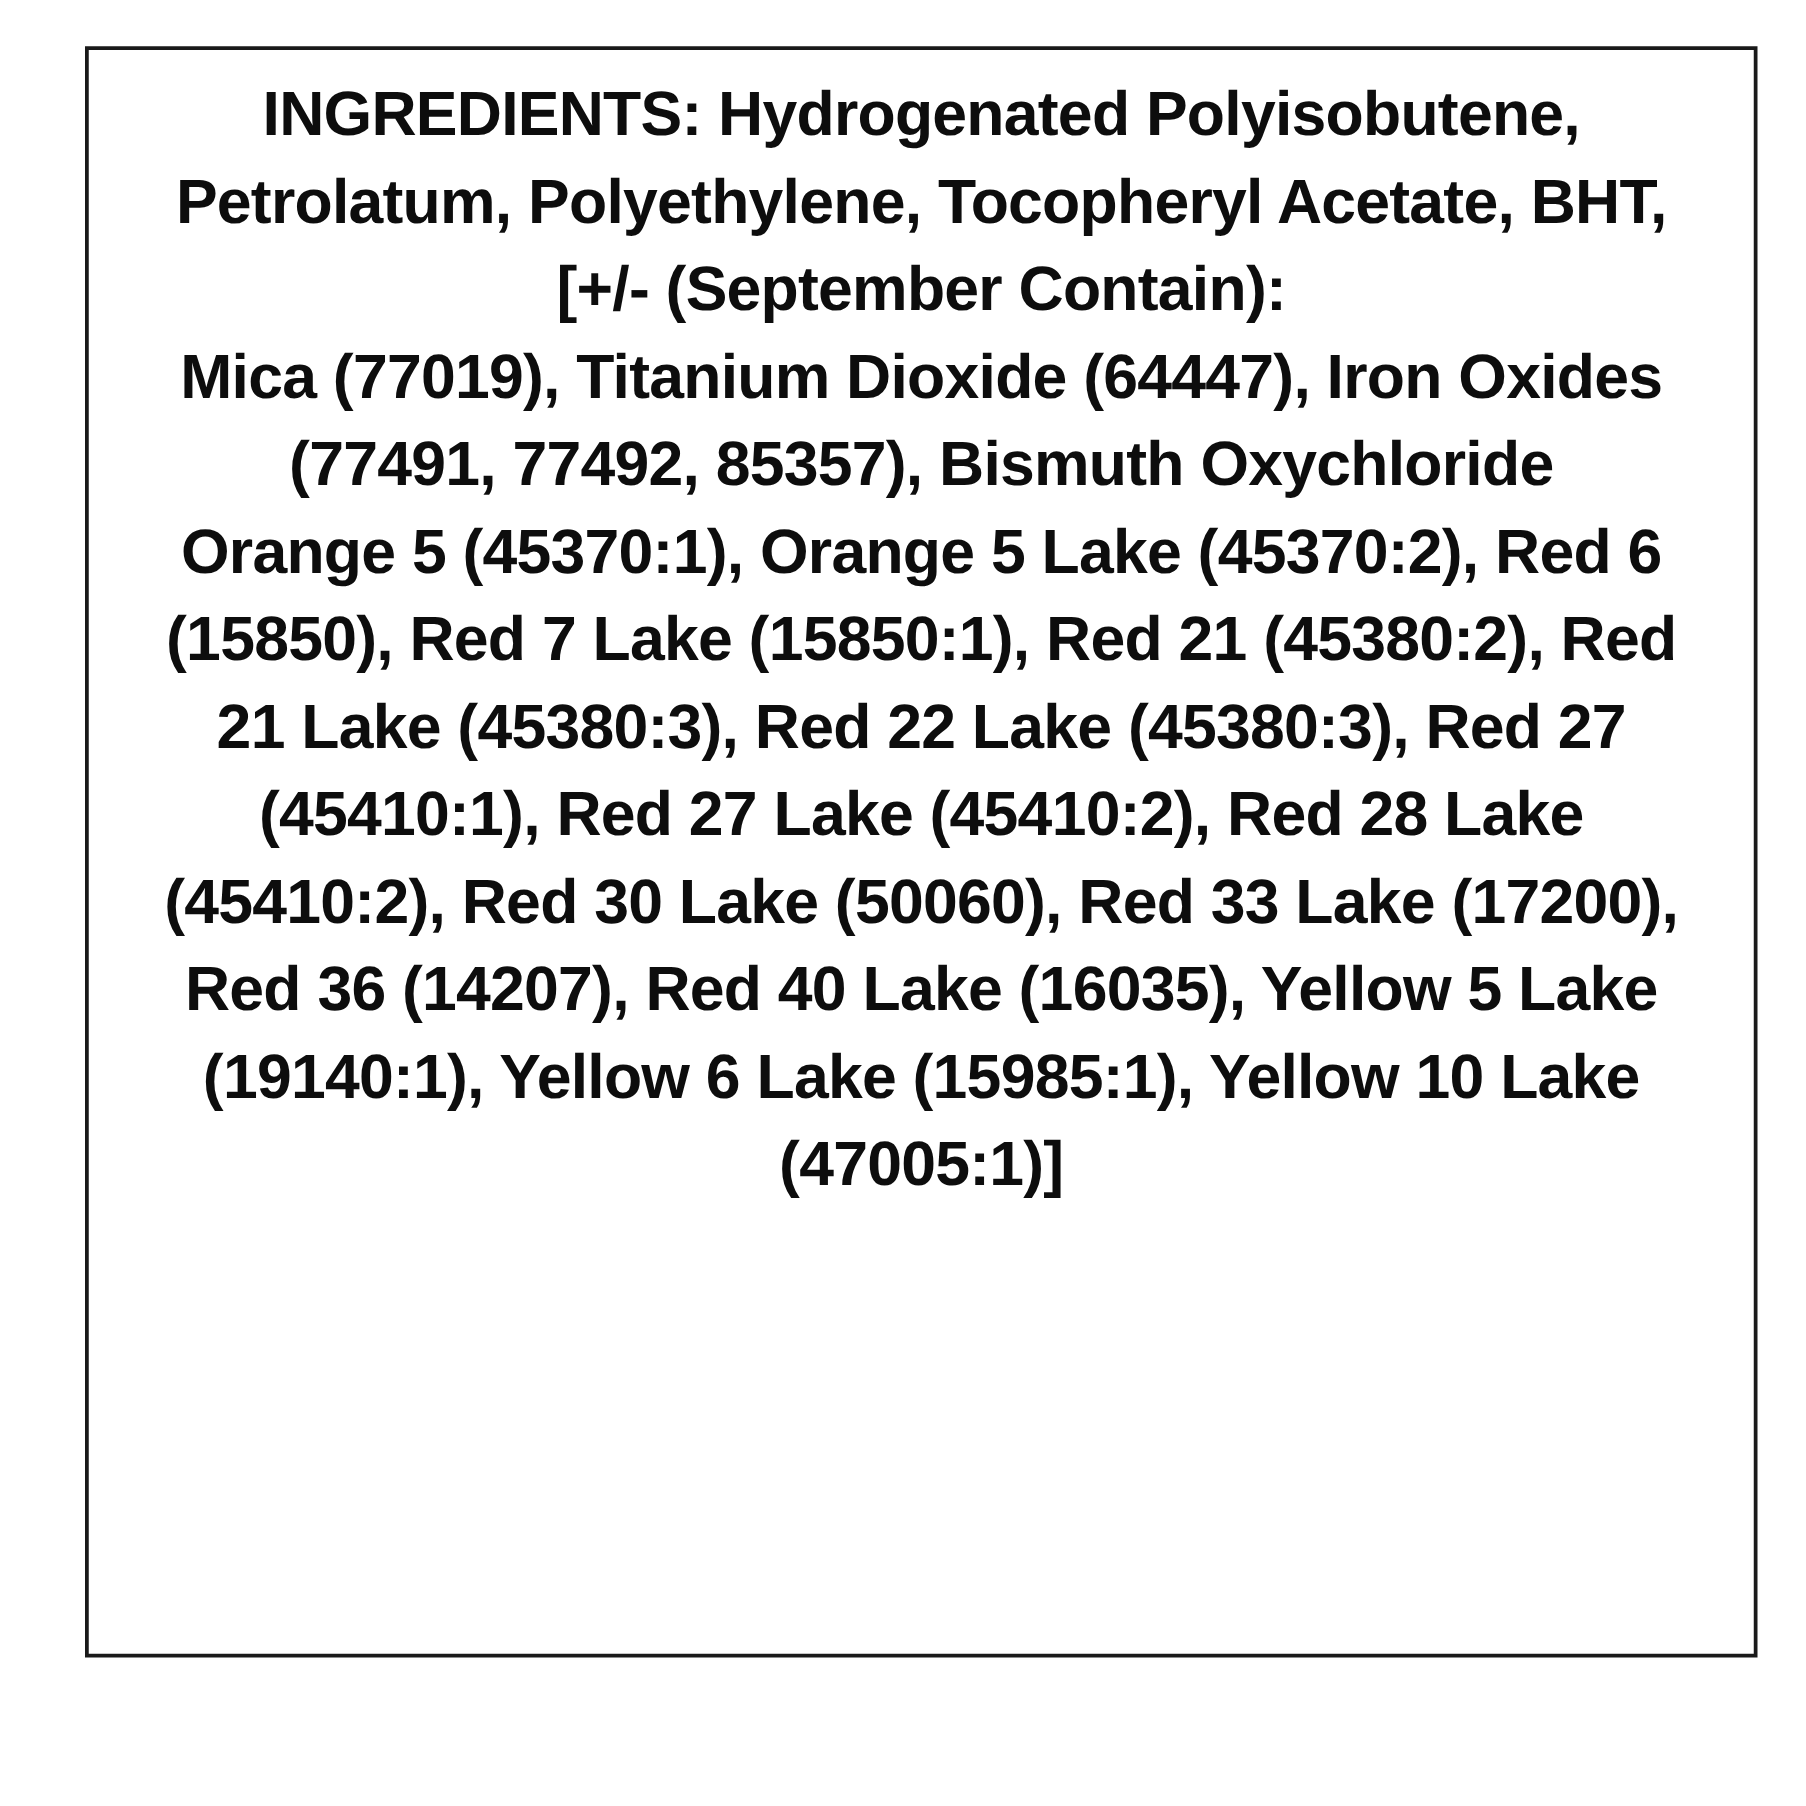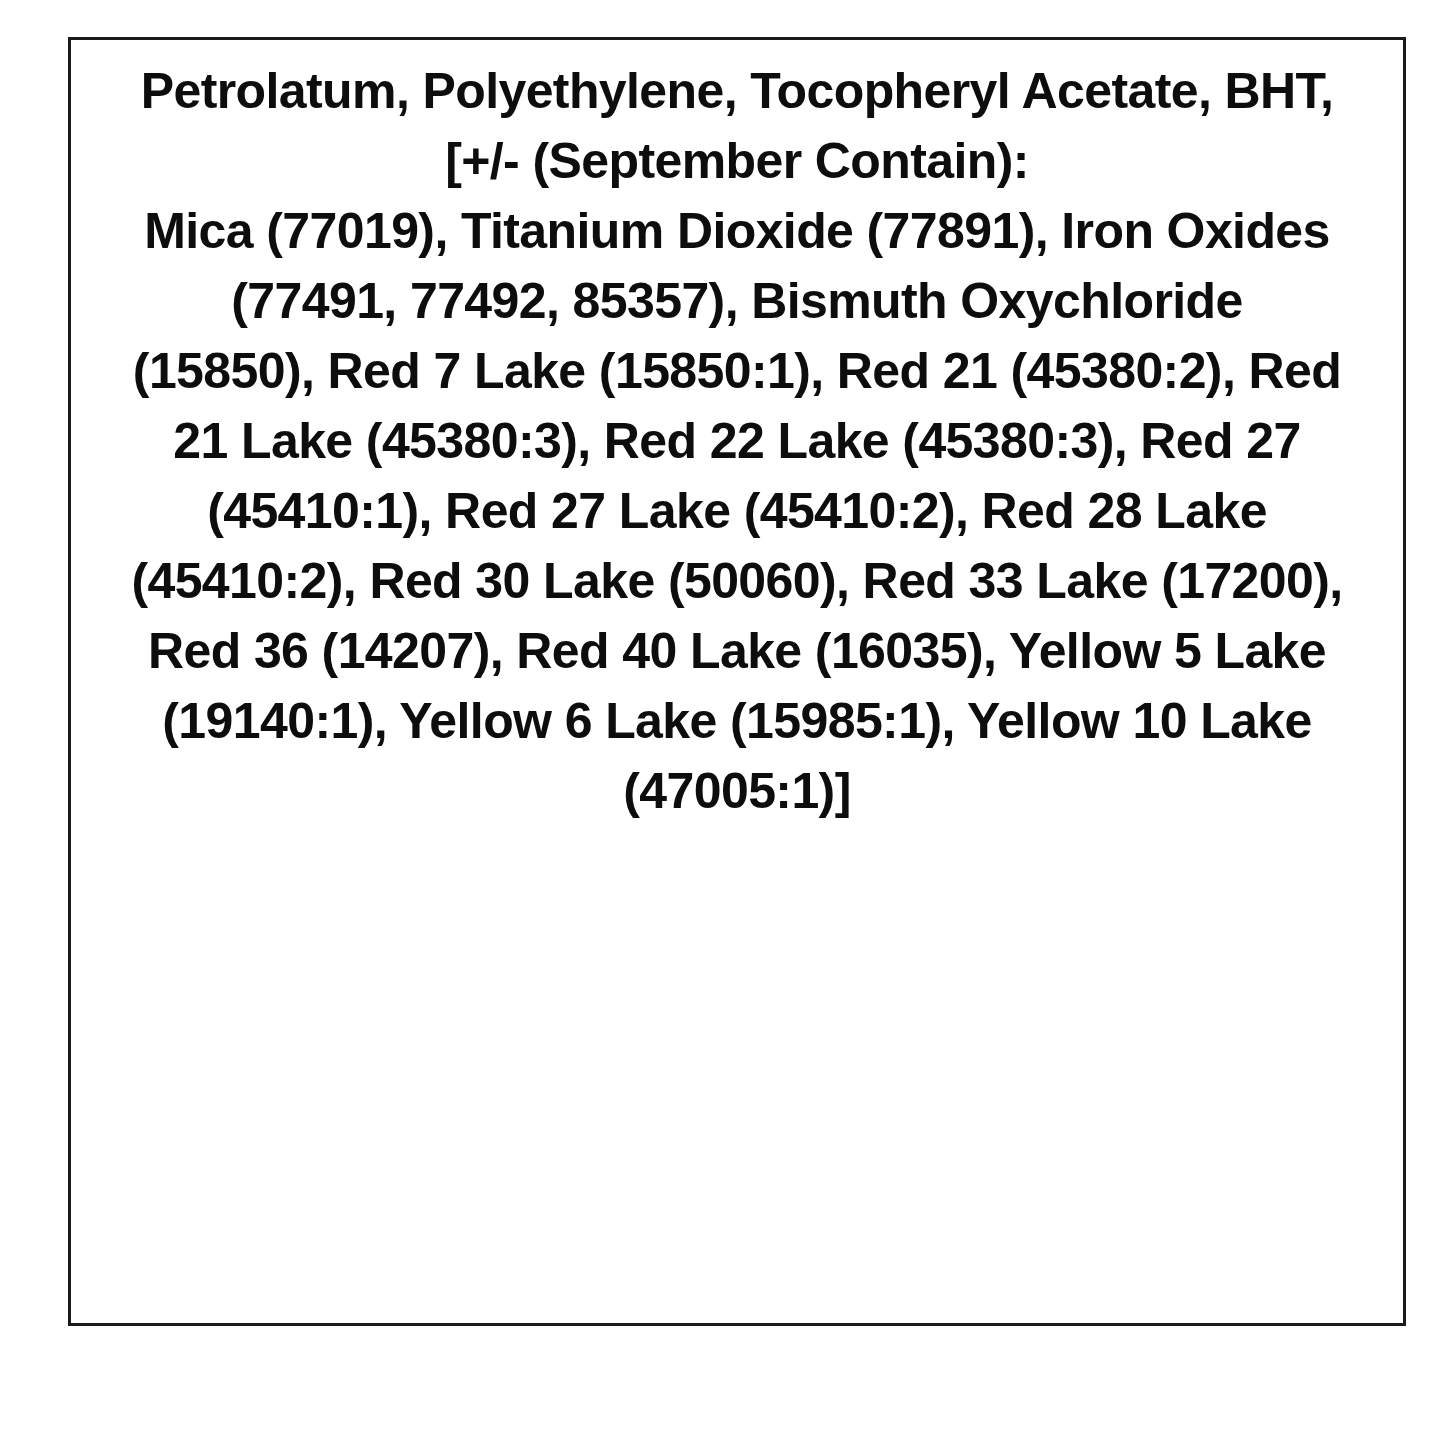--- a/index.html
+++ b/index.html
@@ -35,24 +35,26 @@
   }
   .label-line {
     white-space: nowrap;
   }
 </style>
 </head>
 <body>
 
 <div class="label-frame" style="border-color: rgb(26, 26, 26); background: rgb(255, 255, 255);">
   <div class="label-text" style="color: rgb(13, 13, 13);">
+    <div class="label-line">INGREDIENTS: Hydrogenated Polyisobutene,</div>
     <div class="label-line">Petrolatum, Polyethylene, Tocopheryl Acetate, BHT,</div>
     <div class="label-line">[+/- (September Contain):</div>
-    <div class="label-line">Mica (77019), Titanium Dioxide (77891), Iron Oxides</div>
+    <div class="label-line">Mica (77019), Titanium Dioxide (64447), Iron Oxides</div>
     <div class="label-line">(77491, 77492, 85357), Bismuth Oxychloride</div>
+    <div class="label-line">Orange 5 (45370:1), Orange 5 Lake (45370:2), Red 6</div>
     <div class="label-line">(15850), Red 7 Lake (15850:1), Red 21 (45380:2), Red</div>
     <div class="label-line">21 Lake (45380:3), Red 22 Lake (45380:3), Red 27</div>
     <div class="label-line">(45410:1), Red 27 Lake (45410:2), Red 28 Lake</div>
     <div class="label-line">(45410:2), Red 30 Lake (50060), Red 33 Lake (17200),</div>
     <div class="label-line">Red 36 (14207), Red 40 Lake (16035), Yellow 5 Lake</div>
     <div class="label-line">(19140:1), Yellow 6 Lake (15985:1), Yellow 10 Lake</div>
     <div class="label-line">(47005:1)]</div>
   </div>
 </div>
 

